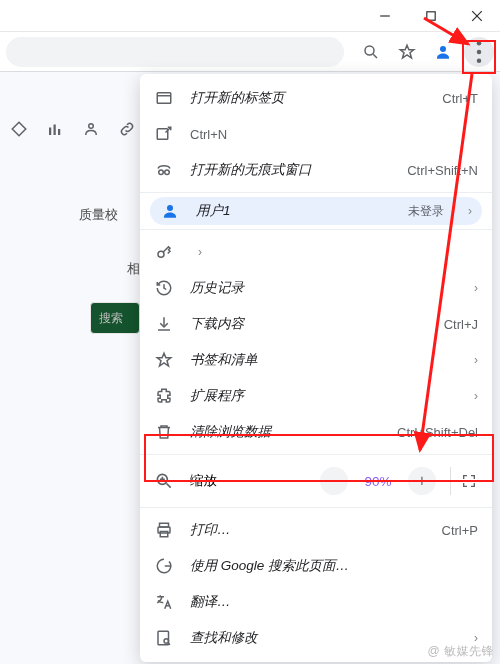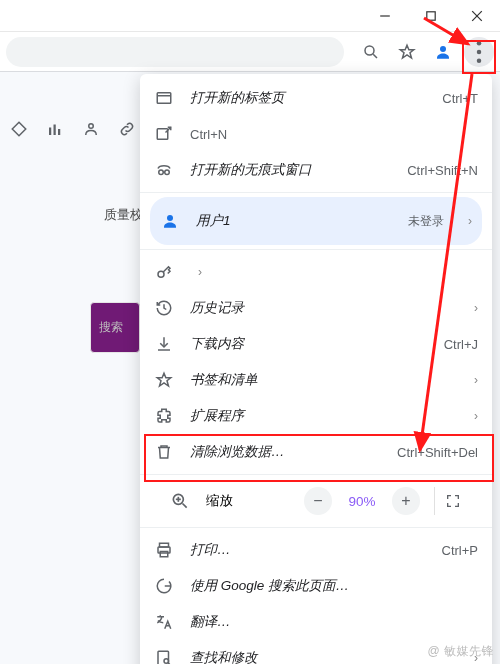--- a/index.html
+++ b/index.html
@@ -14,38 +14,38 @@
   .toolbar { height:40px; background:#fff; border-bottom:1px solid #dadce0; display:flex; align-items:center; justify-content:flex-end; padding-right:6px; gap:6px;}
   .omnibox { flex:1; height:30px; margin:0 6px; border-radius:16px; background:#f1f3f4;}
   .tb-icon { width:30px; height:30px; display:flex; align-items:center; justify-content:center; border-radius:50%; color:#5f6368;}
   .tb-icon.profile { color:#1a73e8; background:#fff; }
   .tb-icon svg { width:18px; height:18px; }
   .kebab-bg { width:30px; height:30px; display:flex; align-items:center; justify-content:center; border-radius:50%; background:#e8eaed; }
   
   
   .left-hints { position:absolute; top:120px; left:10px; display:flex; gap:18px; }
   .left-hints .h { width:18px; height:18px; display:flex; align-items:center; justify-content:center; color:#5f6368;}
-  .side-label { position:absolute; left:104px; color:#4a4a4a; font-size:13px;}
-  .card { position:absolute; left:90px; top:302px; width:50px; height:51px; border:1px solid #e6e6e6; border-radius:4px; background:#701a75; display:flex; align-items:center; padding-left:8px; color:#bdbdbd; font-size:12px;}
+  .side-label { position:absolute; left:79px; color:#4a4a4a; font-size:13px;}
+  .card { position:absolute; left:90px; top:302px; width:50px; height:32px; border:1px solid #e6e6e6; border-radius:4px; background:#14532d; display:flex; align-items:center; padding-left:8px; color:#bdbdbd; font-size:12px;}
   
   
   .menu { position:absolute; top:74px; right:8px; width:352px; background:#fff; border-radius:6px; box-shadow:0 4px 18px rgba(0,0,0,.18); padding:6px 0; }
   .row { height:36px; display:flex; align-items:center; padding:0 14px; gap:16px; color:#202124; cursor:default; position:relative;}
   .row .icon { width:20px; height:20px; display:flex; align-items:center; justify-content:center; color:#5f6368; flex-shrink:0;}
   .row .icon svg { width:18px; height:18px; }
   .row .label { flex:1; font-size:13.5px;font-style:italic; }
   .row .short { color:#5f6368; font-size:13px; }
   .row .chev { width:12px; color:#888; font-size:12px; text-align:right;}
-  .row.user { background:#e8f0fe; border-radius:18px; margin:2px 10px; padding:0 10px; height:48px;}
+  .row.user { background:#e8f0fe; border-radius:18px; margin:2px 10px; padding:0 10px; height:28px;}
   .row.user .icon { color:#1a73e8;}
   .pill { font-size:12px; color:#5f6368;}
   .sep { height:1px; background:#eceff1; margin:4px 0;}
   
   
-  .zoomrow { height:44px; display:flex; align-items:center; padding:0 30px; gap:16px;}
+  .zoomrow { height:44px; display:flex; align-items:center; padding:0 14px; gap:16px;}
   .zoomrow .icon { width:20px; color:#5f6368; display:flex; align-items:center; justify-content:center;}
   .zoomrow .label { flex:1; font-size:13.5px;}
   .zcluster { display:flex; align-items:center; gap:10px;}
   .circbtn { width:28px; height:28px; border-radius:50%; background:#f1f3f4; display:flex; align-items:center; justify-content:center; color:#5f6368; font-size:16px; font-weight:500;}
   .zval { width:40px; text-align:center; font-size:13.5px; color:#8b5cf6;}
   .full { width:28px; height:28px; display:flex; align-items:center; justify-content:center; border-left:1px solid #e0e0e0; margin-left:4px; padding-left:8px; color:#5f6368;}
   
   
   .anno { position:absolute; border:2px solid #ff1a1a; pointer-events:none;}
   .arrow { position:absolute; pointer-events:none; }

